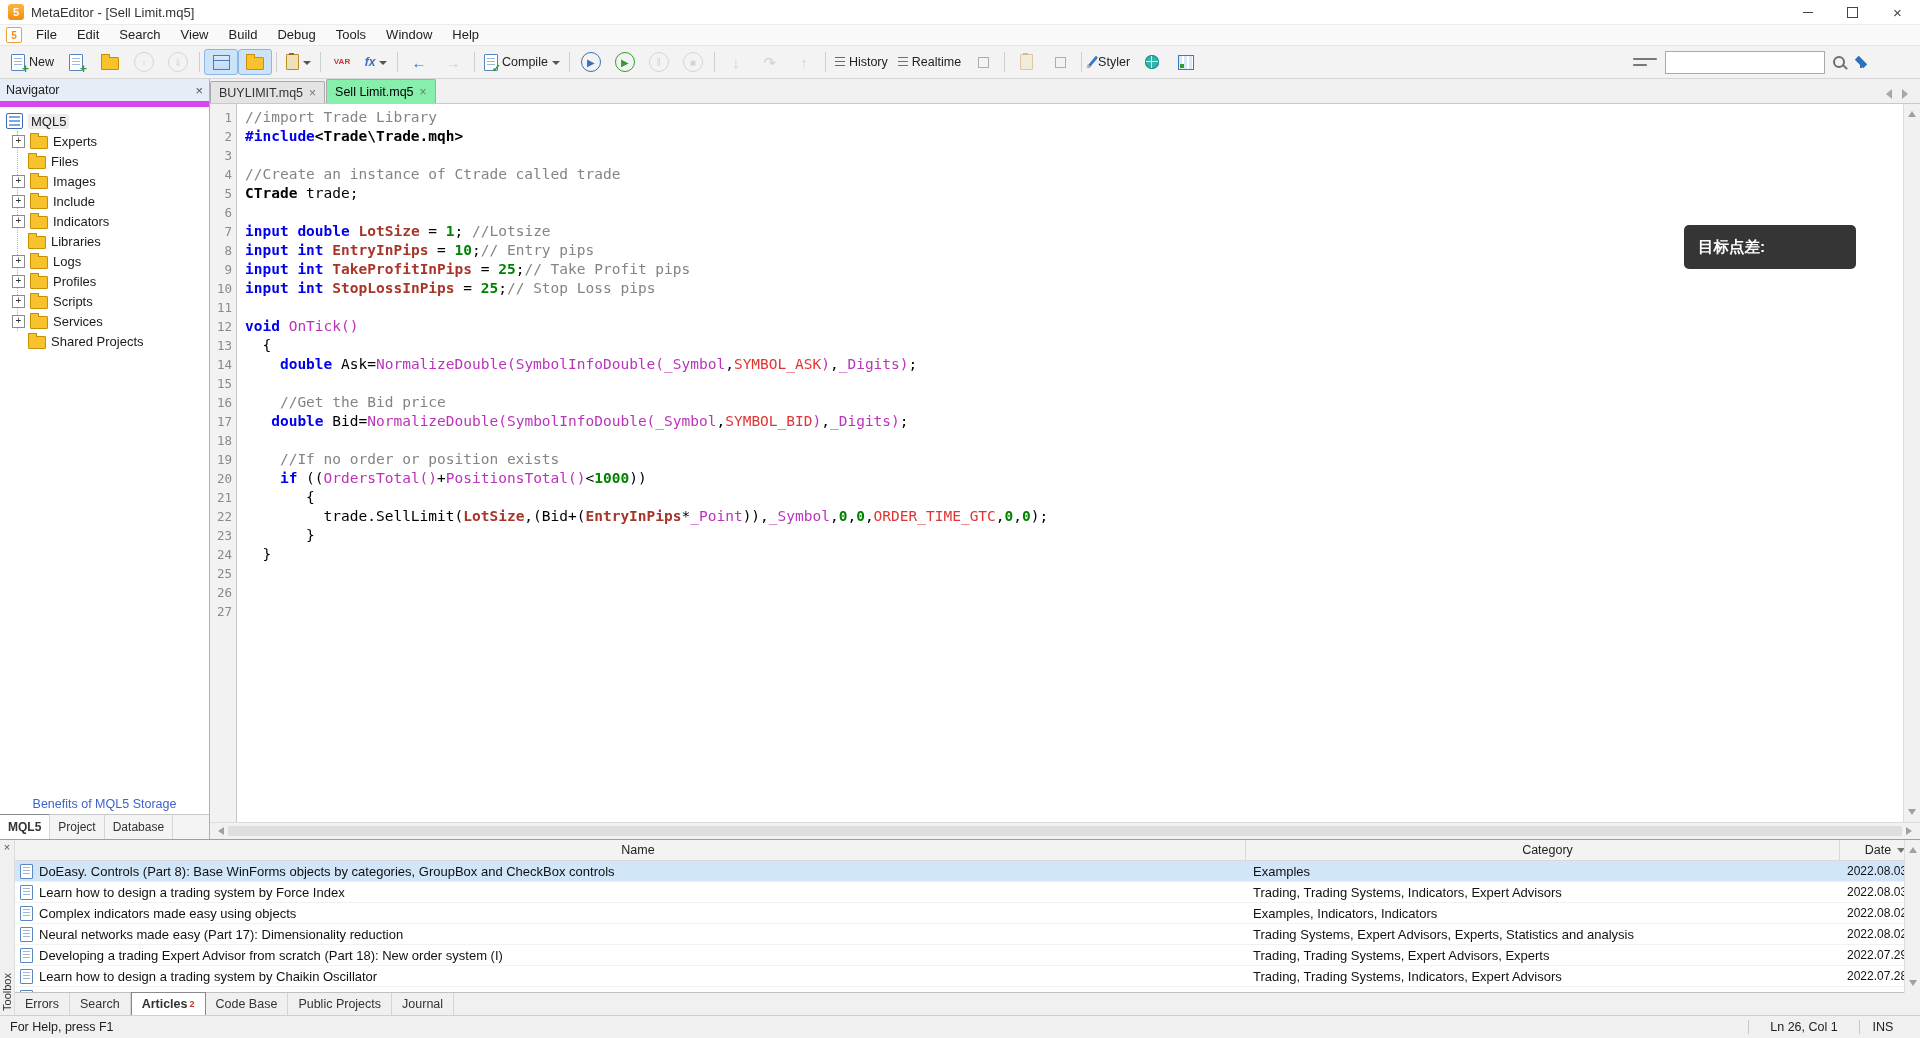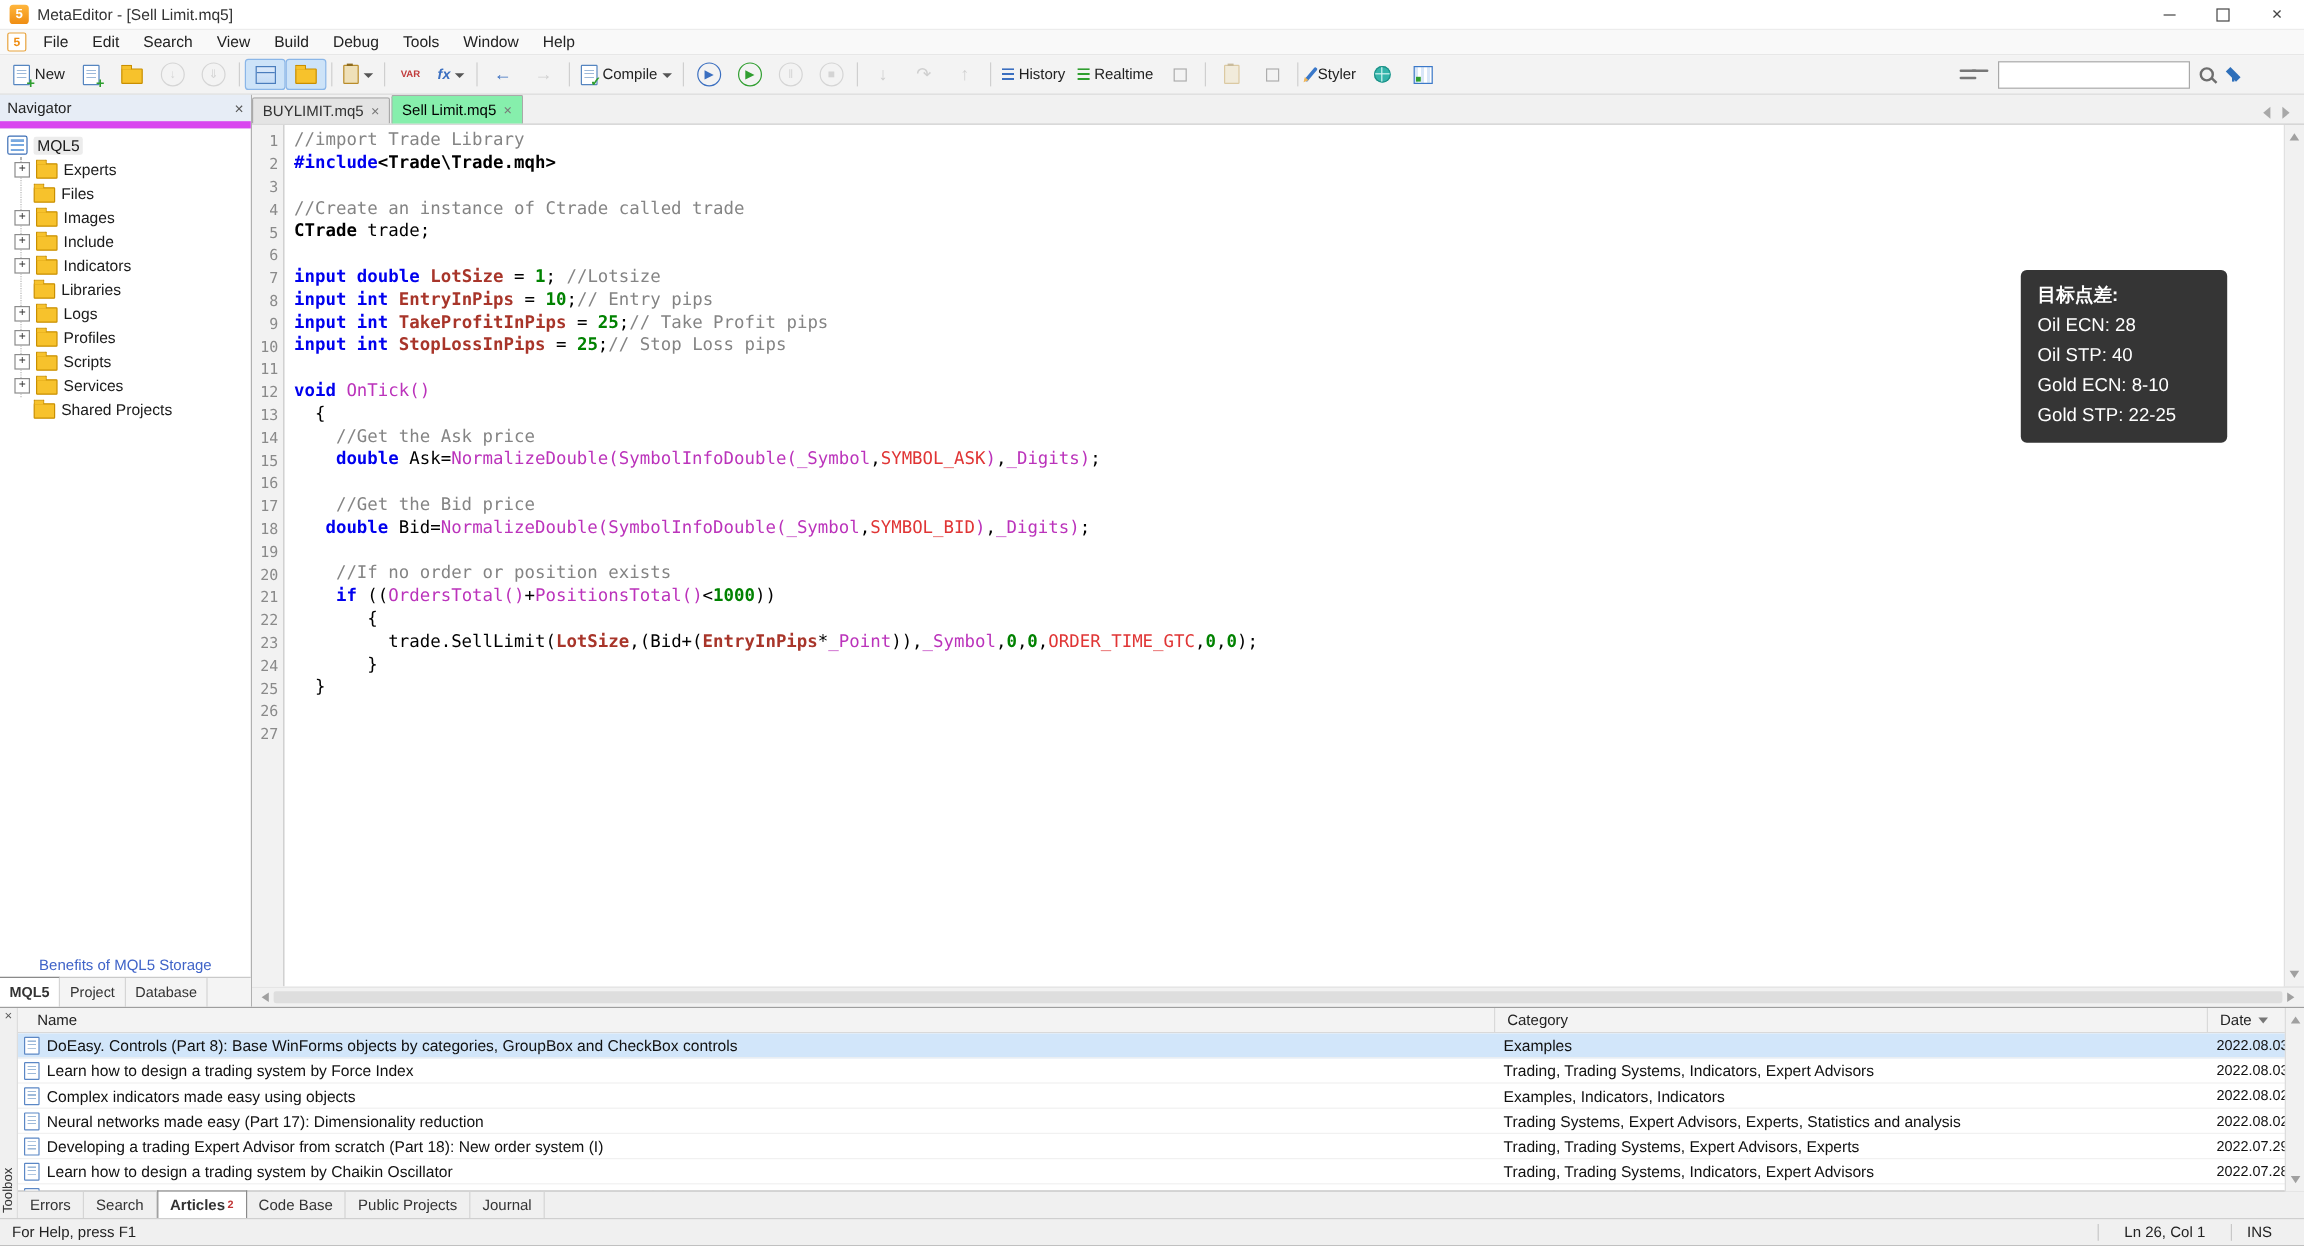--- a/index.html
+++ b/index.html
@@ -150,21 +150,21 @@
 
   
   .toolbox{height:175px;flex:0 0 auto;border-top:1px solid #9e9e9e;display:flex;background:#fff;position:relative;}
   .tb-strip{width:14px;flex:0 0 auto;background:#f0f0f0;border-right:1px solid #ddd;display:flex;
             flex-direction:column;align-items:center;justify-content:space-between;padding:2px 0;}
   .tb-close{font-size:11px;color:#555;line-height:1;}
   .tb-side-label{writing-mode:vertical-rl;transform:rotate(180deg);font-size:11px;color:#333;margin-bottom:2px;}
   .tb-main{flex:1 1 auto;display:flex;flex-direction:column;min-width:0;}
   .tb-table{flex:1 1 auto;overflow:hidden;display:flex;flex-direction:column;}
   .tb-header{height:20px;background:#f3f3f3;border-bottom:1px solid #d9d9d9;display:flex;flex:0 0 auto;font-size:12.5px;color:#222;}
-  .th{display:flex;align-items:center;padding-left:16px;box-sizing:border-box;}
+  .th{display:flex;align-items:center;padding-left:16px;box-sizing:border-box;justify-content:center;}
   .th + .th{border-left:1px solid #d9d9d9;padding-left:10px;}
   .col-name{width:1230px;flex:0 0 auto;}
   .col-cat{width:594px;flex:0 0 auto;}
   .col-date{flex:1 1 auto;}
   .sort-caret{width:0;height:0;border:4px solid transparent;border-top:5px solid #777;margin:5px 0 0 6px;}
   .tb-rows{flex:1 1 auto;overflow:hidden;}
   .art-row{height:20px;display:flex;align-items:center;font-size:13px;border-bottom:1px solid #f1f1f1;color:#111;}
   .art-row.sel{background:#d2e6fa;}
   .art-icon{width:11px;height:13px;background:#fff;border:1px solid #5b87c5;border-radius:1px;margin:0 6px 0 5px;
             flex:0 0 auto;position:relative;}
@@ -470,21 +470,20 @@
               <div class="code-line"><span class="tk-c">//Create an instance of Ctrade called trade</span></div>
               <div class="code-line"><span class="tk-t">CTrade</span><span class="tk-p"> trade;</span></div>
               <div class="code-line"></div>
               <div class="code-line"><span class="tk-k">input</span><span class="tk-p"> </span><span class="tk-k">double</span><span class="tk-p"> </span><span class="tk-i">LotSize</span><span class="tk-p"> = </span><span class="tk-n">1</span><span class="tk-p">; </span><span class="tk-c">//Lotsize</span></div>
               <div class="code-line"><span class="tk-k">input</span><span class="tk-p"> </span><span class="tk-k">int</span><span class="tk-p"> </span><span class="tk-i">EntryInPips</span><span class="tk-p"> = </span><span class="tk-n">10</span><span class="tk-p">;</span><span class="tk-c">// Entry pips</span></div>
               <div class="code-line"><span class="tk-k">input</span><span class="tk-p"> </span><span class="tk-k">int</span><span class="tk-p"> </span><span class="tk-i">TakeProfitInPips</span><span class="tk-p"> = </span><span class="tk-n">25</span><span class="tk-p">;</span><span class="tk-c">// Take Profit pips</span></div>
               <div class="code-line"><span class="tk-k">input</span><span class="tk-p"> </span><span class="tk-k">int</span><span class="tk-p"> </span><span class="tk-i">StopLossInPips</span><span class="tk-p"> = </span><span class="tk-n">25</span><span class="tk-p">;</span><span class="tk-c">// Stop Loss pips</span></div>
               <div class="code-line"></div>
               <div class="code-line"><span class="tk-k">void</span><span class="tk-p"> </span><span class="tk-f">OnTick()</span></div>
               <div class="code-line"><span class="tk-p">  {</span></div>
-              <div class="code-line"><span class="tk-p">    </span><span class="tk-c">//Get the Ask price</span></div>
               <div class="code-line"><span class="tk-p">    </span><span class="tk-k">double</span><span class="tk-p"> Ask=</span><span class="tk-f">NormalizeDouble(</span><span class="tk-f">SymbolInfoDouble(</span><span class="tk-f">_Symbol</span><span class="tk-p">,</span><span class="tk-r">SYMBOL_ASK</span><span class="tk-f">)</span><span class="tk-p">,</span><span class="tk-f">_Digits</span><span class="tk-f">)</span><span class="tk-p">;</span></div>
               <div class="code-line"></div>
               <div class="code-line"><span class="tk-p">    </span><span class="tk-c">//Get the Bid price</span></div>
               <div class="code-line"><span class="tk-p">   </span><span class="tk-k">double</span><span class="tk-p"> Bid=</span><span class="tk-f">NormalizeDouble(</span><span class="tk-f">SymbolInfoDouble(</span><span class="tk-f">_Symbol</span><span class="tk-p">,</span><span class="tk-r">SYMBOL_BID</span><span class="tk-f">)</span><span class="tk-p">,</span><span class="tk-f">_Digits</span><span class="tk-f">)</span><span class="tk-p">;</span></div>
               <div class="code-line"></div>
               <div class="code-line"><span class="tk-p">    </span><span class="tk-c">//If no order or position exists</span></div>
               <div class="code-line"><span class="tk-p">    </span><span class="tk-k">if</span><span class="tk-p"> ((</span><span class="tk-f">OrdersTotal()</span><span class="tk-p">+</span><span class="tk-f">PositionsTotal()</span><span class="tk-p">&lt;</span><span class="tk-n">1000</span><span class="tk-p">))</span></div>
               <div class="code-line"><span class="tk-p">       {</span></div>
               <div class="code-line"><span class="tk-p">         trade.SellLimit(</span><span class="tk-i">LotSize</span><span class="tk-p">,(Bid+(</span><span class="tk-i">EntryInPips</span><span class="tk-p">*</span><span class="tk-f">_Point</span><span class="tk-p">)),</span><span class="tk-f">_Symbol</span><span class="tk-p">,</span><span class="tk-n">0</span><span class="tk-p">,</span><span class="tk-n">0</span><span class="tk-p">,</span><span class="tk-r">ORDER_TIME_GTC</span><span class="tk-p">,</span><span class="tk-n">0</span><span class="tk-p">,</span><span class="tk-n">0</span><span class="tk-p">);</span></div>
               <div class="code-line"><span class="tk-p">       }</span></div>
@@ -604,21 +603,15 @@
       <span class="sb-sep"></span>
       <span class="sb-pos">Ln 26, Col 1</span>
       <span class="sb-sep"></span>
       <span class="sb-ins">INS</span>
       <span class="sb-grip"></span>
     </span>
   </div>
 
   <div class="tooltip">
     <div class="tooltip-title">目标点差:</div>
-    <div id="tiplines">
-        <div class="tooltip-line">Oil ECN: 28</div>
-        <div class="tooltip-line">Oil STP: 40</div>
-        <div class="tooltip-line">Gold ECN: 8-10</div>
-        <div class="tooltip-line">Gold STP: 22-25</div>
-      </div>
   </div>
 
 </div>
 
 </body></html>

